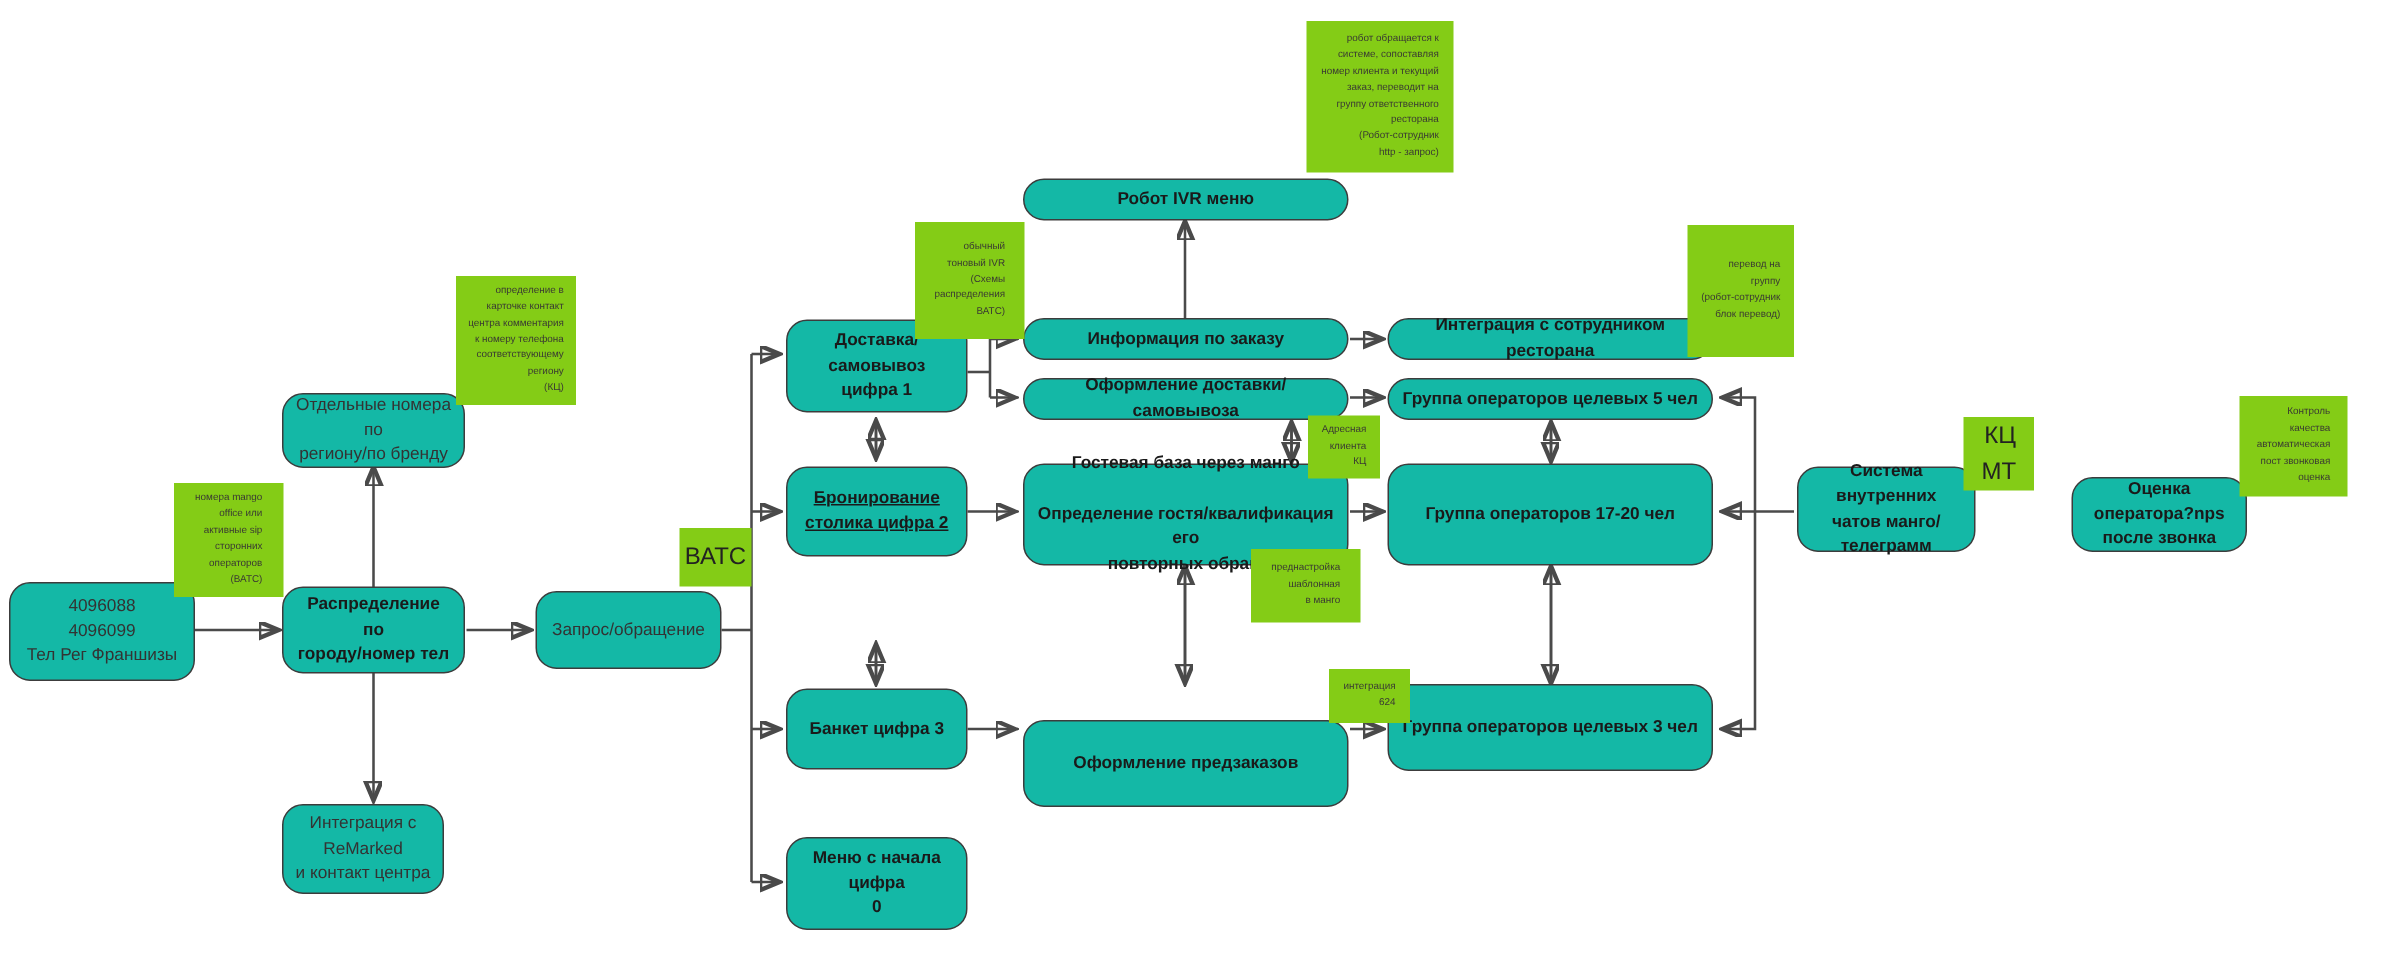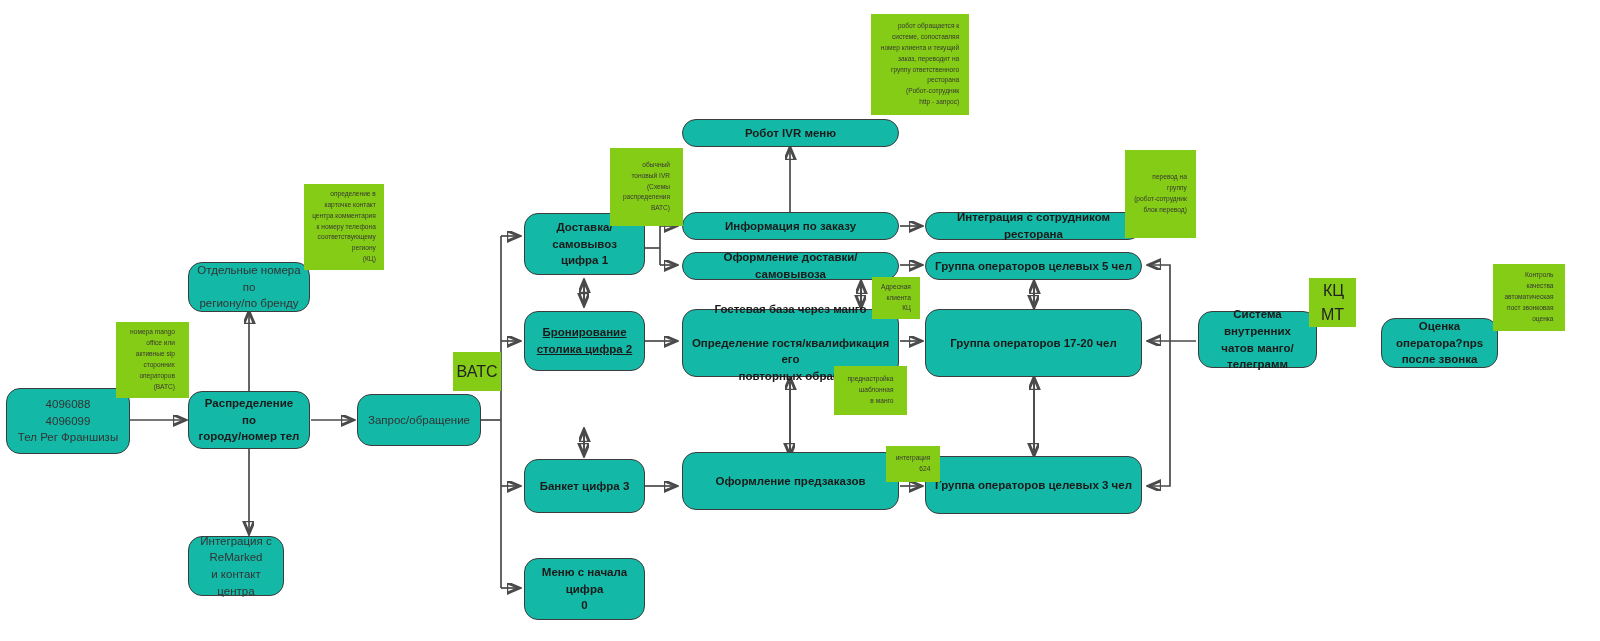--- a/index.html
+++ b/index.html
@@ -157,21 +157,21 @@
   <div class="node light" style="left:188px; top:262px; width:122px; height:50px;">
     <span class="lbl">Отдельные номера по
 региону/по бренду</span>
   </div>
 
   <div class="node" style="left:188px; top:391px; width:122px; height:58px;">
     <span class="lbl">Распределение по
 городу/номер тел</span>
   </div>
 
-  <div class="node light" style="left:188px; top:536px; width:96px; height:60px;">
+  <div class="node light" style="left:188px; top:536px; width:108px; height:60px;">
     <span class="lbl">Интеграция с ReMarked
 и контакт центра</span>
   </div>
 
   <div class="node light" style="left:357px; top:394px; width:124px; height:52px;">
     <span class="lbl">Запрос/обращение</span>
   </div>
 
   <div class="node" style="left:524px; top:213px; width:121px; height:62px;justify-content:center;">
     <span class="lbl">Доставка/самовывоз
@@ -204,21 +204,21 @@
     <span class="lbl">Оформление доставки/самовывоза</span>
   </div>
 
   <div class="node" style="left:682px; top:309px; width:217px; height:68px;">
     <span class="lbl">Гостевая база через манго
 
 Определение гостя/квалификация его
 повторных обращ</span>
   </div>
 
-  <div class="node" style="left:682px; top:452px; width:217px; height:58px;">
+  <div class="node" style="left:682px; top:480px; width:217px; height:58px;">
     <span class="lbl">Оформление предзаказов</span>
   </div>
 
   <div class="node" style="left:925px; top:212px; width:217px; height:28px;">
     <span class="lbl">Интеграция с сотрудником ресторана</span>
   </div>
 
   <div class="node" style="left:925px; top:252px; width:217px; height:28px;justify-content:center;">
     <span class="lbl">Группа операторов целевых 5 чел</span>
   </div>

